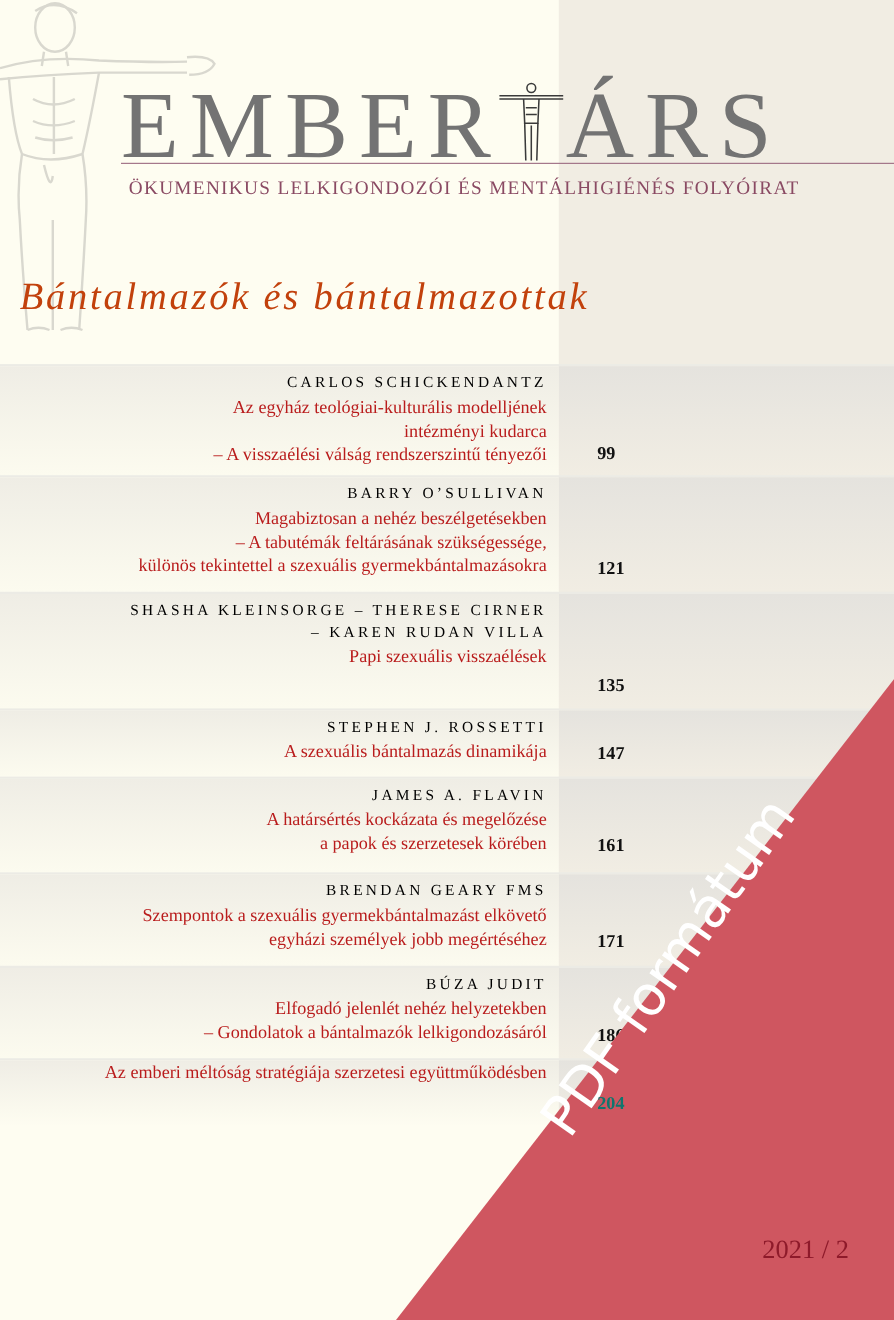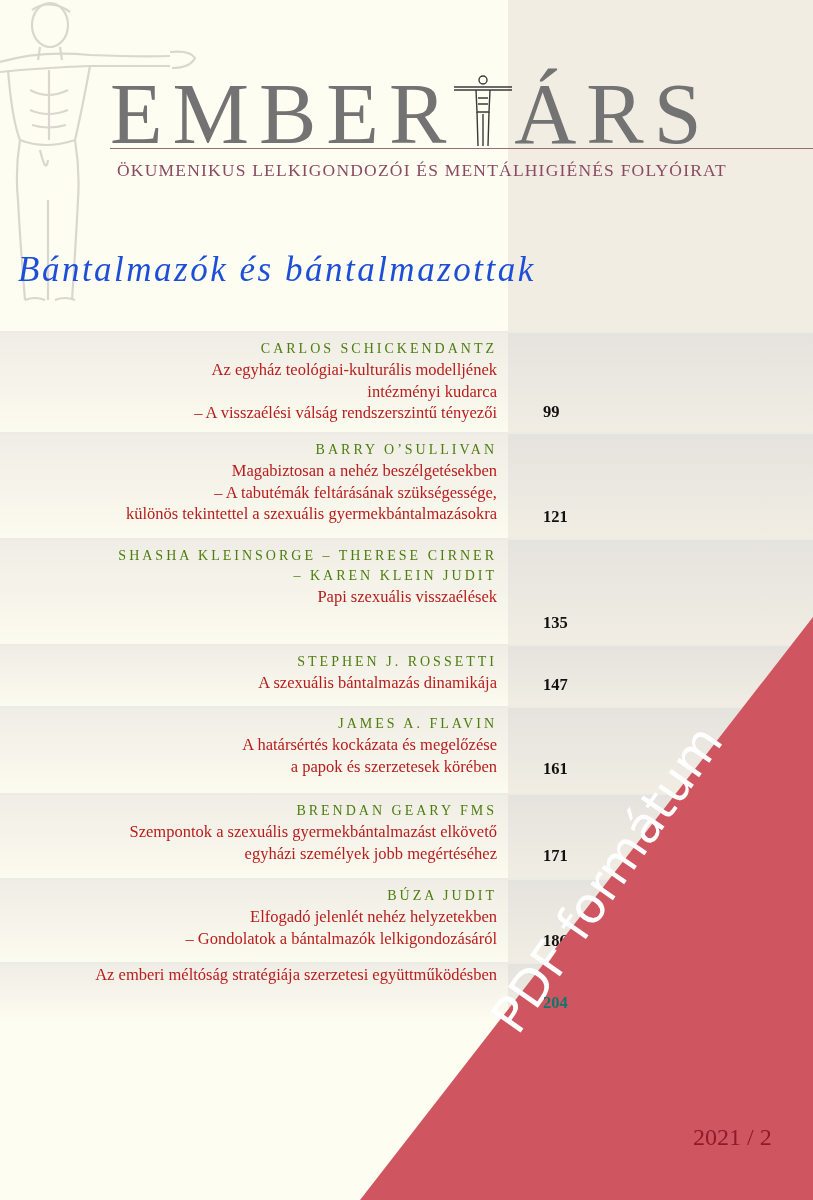--- a/index.html
+++ b/index.html
@@ -6,27 +6,27 @@
   body { width:813px; height:1200px; position:relative; overflow:hidden; background:#fefdf1; font-family:"Liberation Serif","DejaVu Serif",serif; }
   .page { position:absolute; left:0; top:0; width:813px; height:1200px; }
   .right-strip { position:absolute; left:508px; top:0; width:305px; height:1200px; background:#f1ede3; }
   .figure { position:absolute; left:0; top:0; width:200px; height:305px; }
   .masthead { position:absolute; left:110px; top:74px; width:703px; height:80px; }
   .masthead-title { position:absolute; left:0; top:0; font-size:86px; line-height:80px; color:#737373; letter-spacing:10px; white-space:nowrap; }
   .masthead-title .gap { display:inline-block; width:58px; }
   .mini-figure { position:absolute; left:342px; top:0px; width:62px; height:74px; }
   .masthead-rule { position:absolute; left:0; top:74px; width:703px; height:1px; background:#9c6a80; }
   .subtitle { position:absolute; left:117px; top:160px; font-size:17.5px; color:#8a4a63; letter-spacing:1.2px; white-space:nowrap; }
-  .issue-theme { position:absolute; left:18px; top:250px; font-size:35px; font-style:italic; color:#1d4ed8; letter-spacing:2.5px; white-space:nowrap; }
+  .issue-theme { position:absolute; left:18px; top:250px; font-size:35px; font-style:italic; color:#c2410c; letter-spacing:2.5px; white-space:nowrap; }
   .toc { position:absolute; left:0; top:331px; width:813px; }
   .row { position:relative; width:813px; border-top:2px solid #ecebe5; box-sizing:border-box; }
   .row-bg { position:absolute; left:0; top:0; width:508px; height:100%; background:linear-gradient(180deg,#efede5 0%, #fcfbef 100%); }
   .row-bg-right { position:absolute; left:508px; top:0; width:305px; height:100%; background:linear-gradient(180deg,#e5e3de 0%, #f1ede3 100%); }
   .row-content { position:absolute; left:0; top:0; width:497px; text-align:right; }
-  .author { font-size:14px; letter-spacing:3px; color:#4d7c0f; line-height:20px; margin-top:6px; }
+  .author { font-size:14px; letter-spacing:3px; color:#000000; line-height:20px; margin-top:6px; }
   .title { font-size:16.5px; font-weight:normal; color:#b91c1c; line-height:21.5px;margin-left:44px; }
   .page-num { position:absolute; left:543px; width:30px; text-align:left; font-size:16.5px; font-weight:bold; color:#111; }
   .page-num.red { color:#0f766e; }
   .red-triangle { position:absolute; left:0; top:0; width:813px; height:1200px; pointer-events:none; }
   .pdf-label { position:absolute; left:480px; top:1010px; font-family:"DejaVu Sans","Liberation Sans",sans-serif; font-size:50px; color:#ffffff; transform:rotate(-55deg); transform-origin:left top; white-space:nowrap; }
   .issue { position:absolute; left:693px; top:1124px; font-size:24px; color:#8e1a2a; white-space:nowrap; }
 </style>
 </head>
 <body>
 
@@ -95,21 +95,21 @@
         <div class="title">különös tekintettel a szexuális gyermekbántalmazásokra</div>
       </div>
       <div class="page-num" style="top:73px">121</div>
     </div>
 
     <div class="row" style="height:106px">
       <div class="row-bg"></div>
         <div class="row-bg-right"></div>
       <div class="row-content">
         <div class="author">SHASHA KLEINSORGE – THERESE CIRNER</div>
-        <div class="author" style="margin-top:0">– KAREN KLEIN JUDIT</div>
+        <div class="author" style="margin-top:0">– KAREN RUDAN VILLA</div>
         <div class="title">Papi szexuális visszaélések</div>
       </div>
       <div class="page-num" style="top:73px">135</div>
     </div>
 
     <div class="row" style="height:62px">
       <div class="row-bg"></div>
         <div class="row-bg-right"></div>
       <div class="row-content">
         <div class="author">STEPHEN J. ROSSETTI</div>

